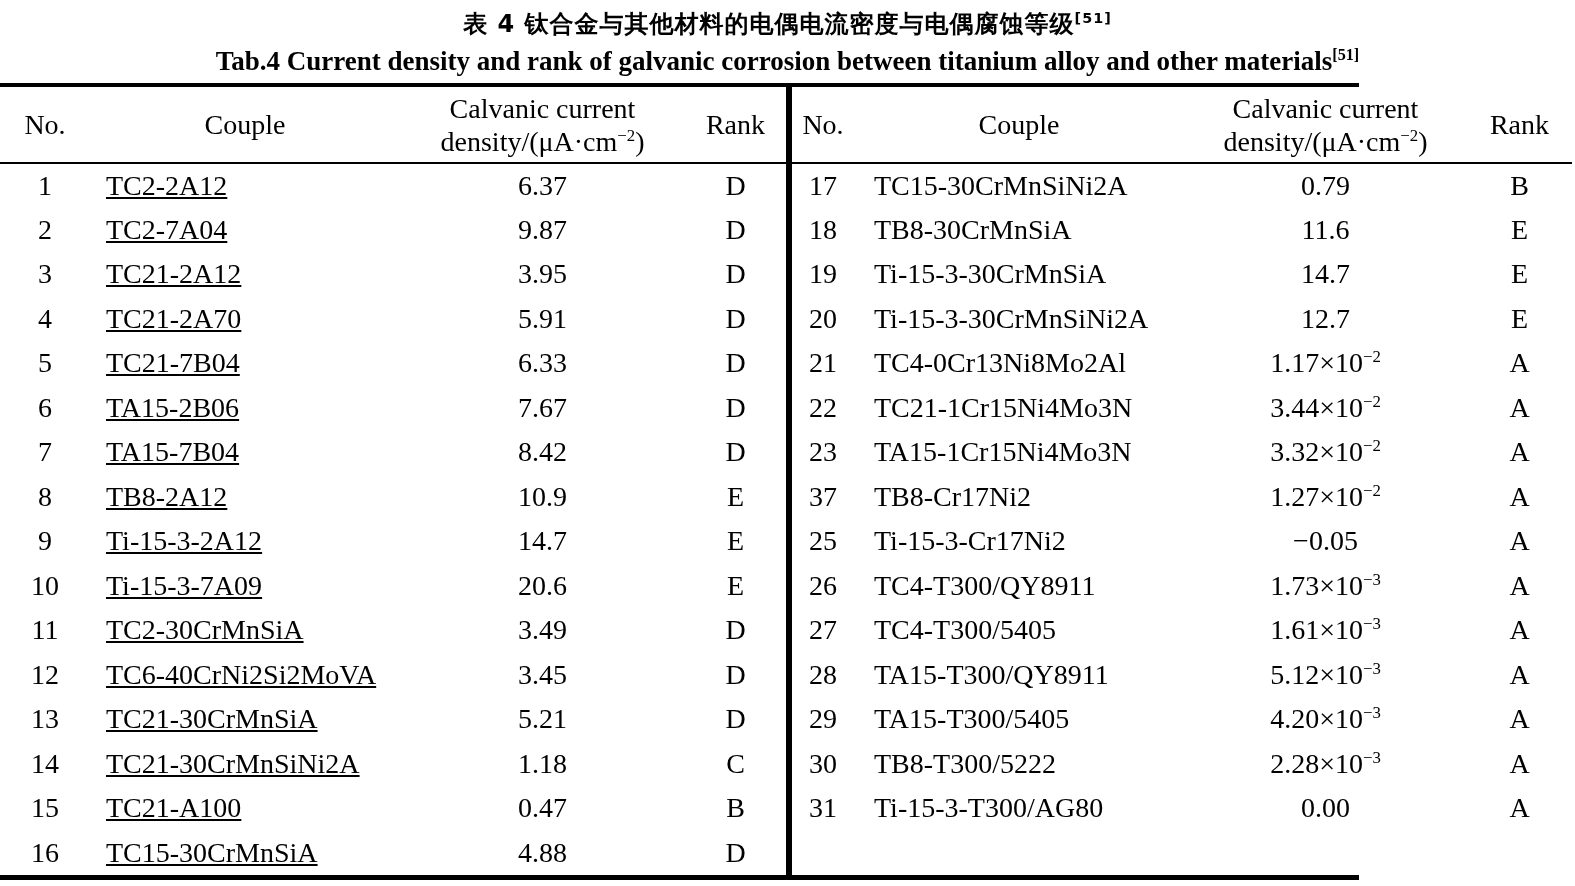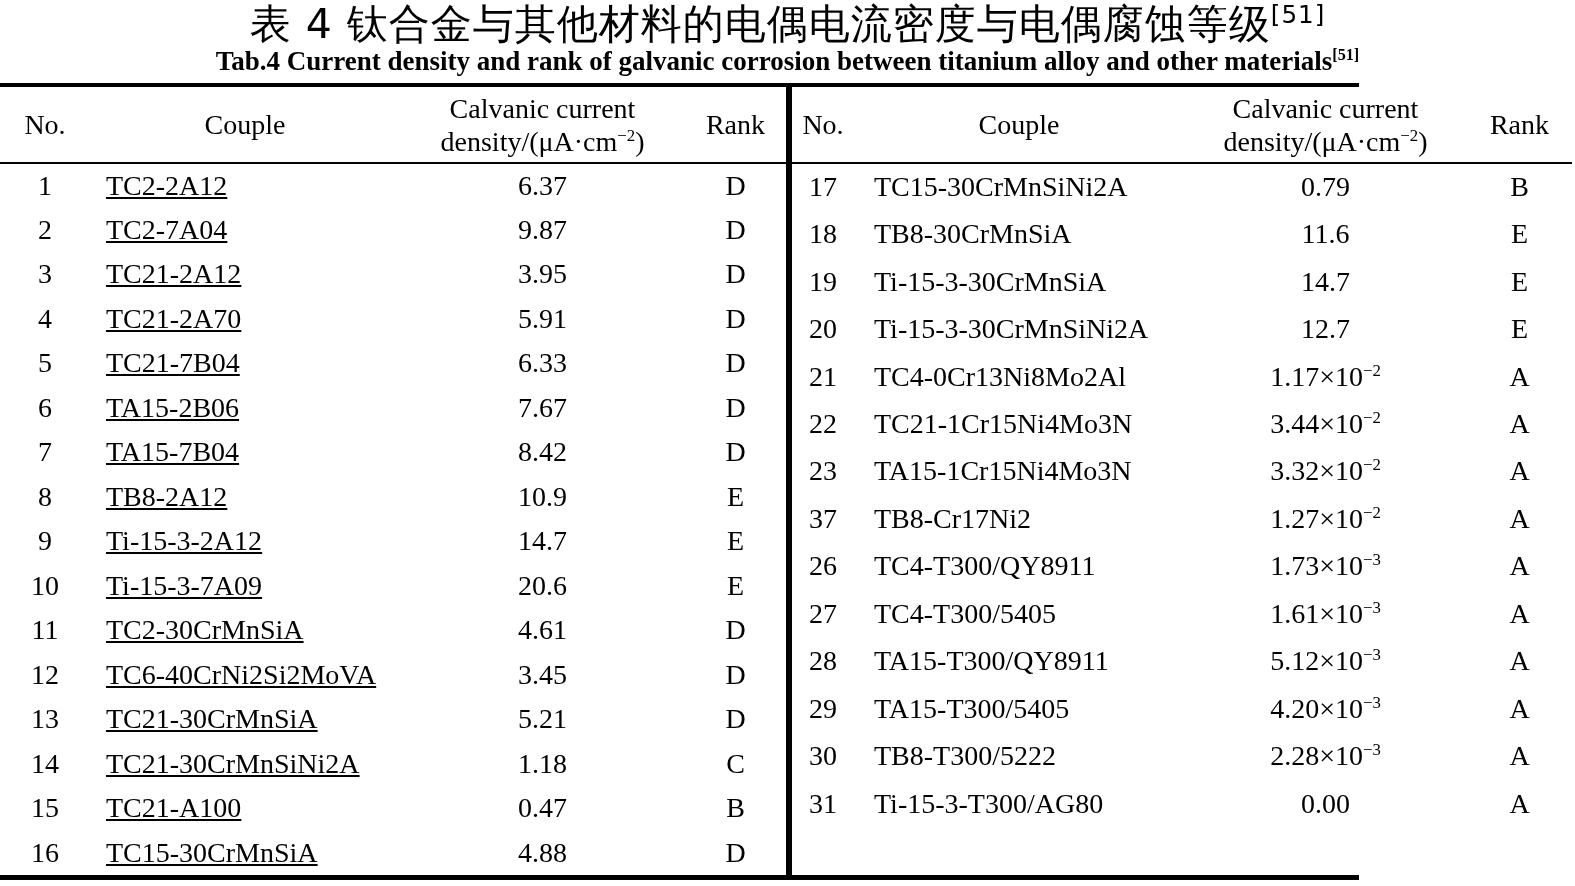--- a/index.html
+++ b/index.html
@@ -12,22 +12,22 @@
     position: relative;
     width: 1575px;
     height: 886px;
     background: #ffffff;
     overflow: hidden;
     font-family: "Liberation Serif", serif;
   }
   .title-zh {
     text-align: center;
     font-family: "DejaVu Sans", "Liberation Sans", sans-serif;
-    font-weight: normal;
-    font-size: 41px;
+    font-weight: bold;
+    font-size: 24px;
     line-height: 40px;
     margin-top: 4px;
     letter-spacing: 1px;
     white-space: nowrap;
   }
   .title-en {
     text-align: center;
     font-family: "Liberation Serif", serif;
     font-weight: bold;
     font-size: 27px;
@@ -176,21 +176,21 @@
           </tr>
           <tr>
             <td class="no">10</td>
             <td class="couple">Ti-15-3-7A09</td>
             <td class="density">20.6</td>
             <td class="rank">E</td>
           </tr>
           <tr>
             <td class="no">11</td>
             <td class="couple">TC2-30CrMnSiA</td>
-            <td class="density">4.61</td>
+            <td class="density">3.49</td>
             <td class="rank">D</td>
           </tr>
           <tr>
             <td class="no">12</td>
             <td class="couple">TC6-40CrNi2Si2MoVA</td>
             <td class="density">3.45</td>
             <td class="rank">D</td>
           </tr>
           <tr>
             <td class="no">13</td>
@@ -282,20 +282,26 @@
             <td class="density">3.32×10<sup>−2</sup></td>
             <td class="rank">A</td>
           </tr>
           <tr>
             <td class="no">37</td>
             <td class="couple">TB8-Cr17Ni2</td>
             <td class="density">1.27×10<sup>−2</sup></td>
             <td class="rank">A</td>
           </tr>
           <tr>
+            <td class="no">25</td>
+            <td class="couple">Ti-15-3-Cr17Ni2</td>
+            <td class="density">−0.05</td>
+            <td class="rank">A</td>
+          </tr>
+          <tr>
             <td class="no">26</td>
             <td class="couple">TC4-T300/QY8911</td>
             <td class="density">1.73×10<sup>−3</sup></td>
             <td class="rank">A</td>
           </tr>
           <tr>
             <td class="no">27</td>
             <td class="couple">TC4-T300/5405</td>
             <td class="density">1.61×10<sup>−3</sup></td>
             <td class="rank">A</td>

